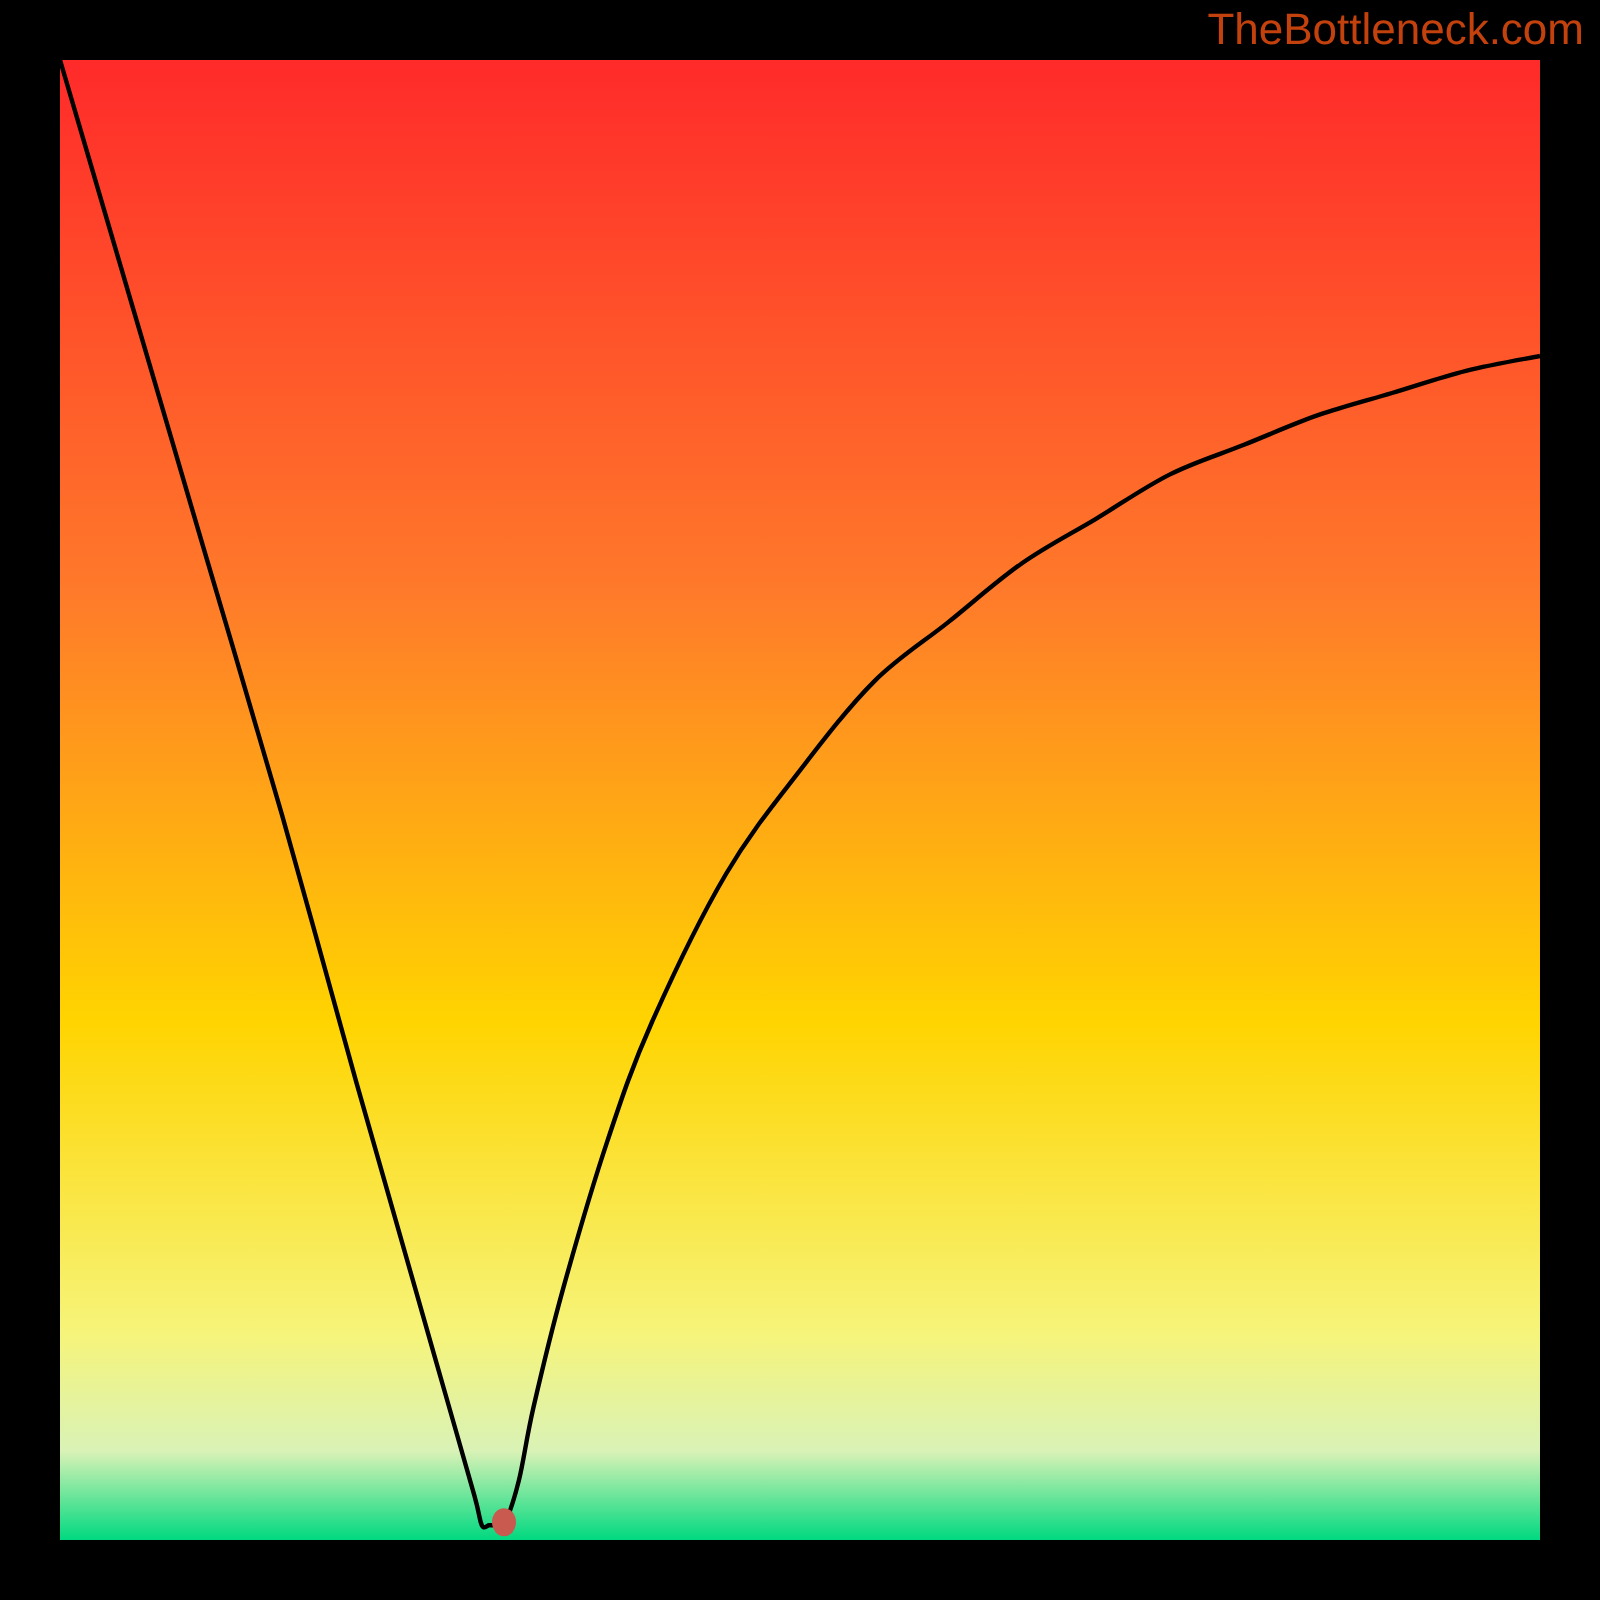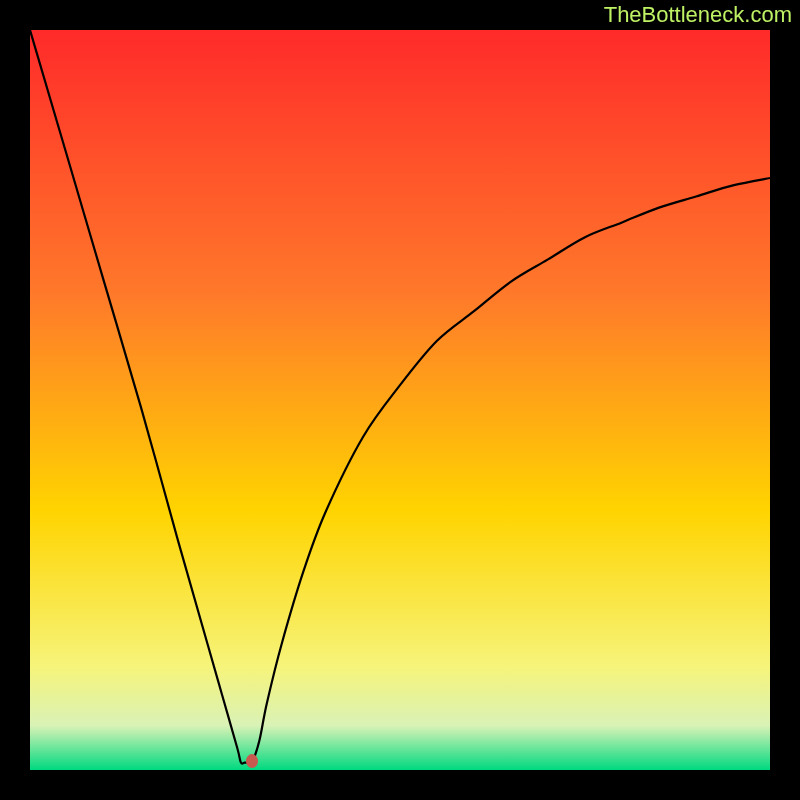--- a/index.html
+++ b/index.html
@@ -14,21 +14,21 @@
   .container {
     position: relative;
     width: 800px;
     height: 800px;
     background: #000000;
   }
   .watermark {
     position: absolute;
     top: 2px;
     right: 8px;
-    color: #bef264;
+    color: #c2410c;
     font-size: 22px;
     font-family: Arial, Helvetica, sans-serif;
     z-index: 10;
     user-select: none;
   }
   .plot-area {
     position: absolute;
     left: 30px;
     top: 30px;
     width: 740px;

